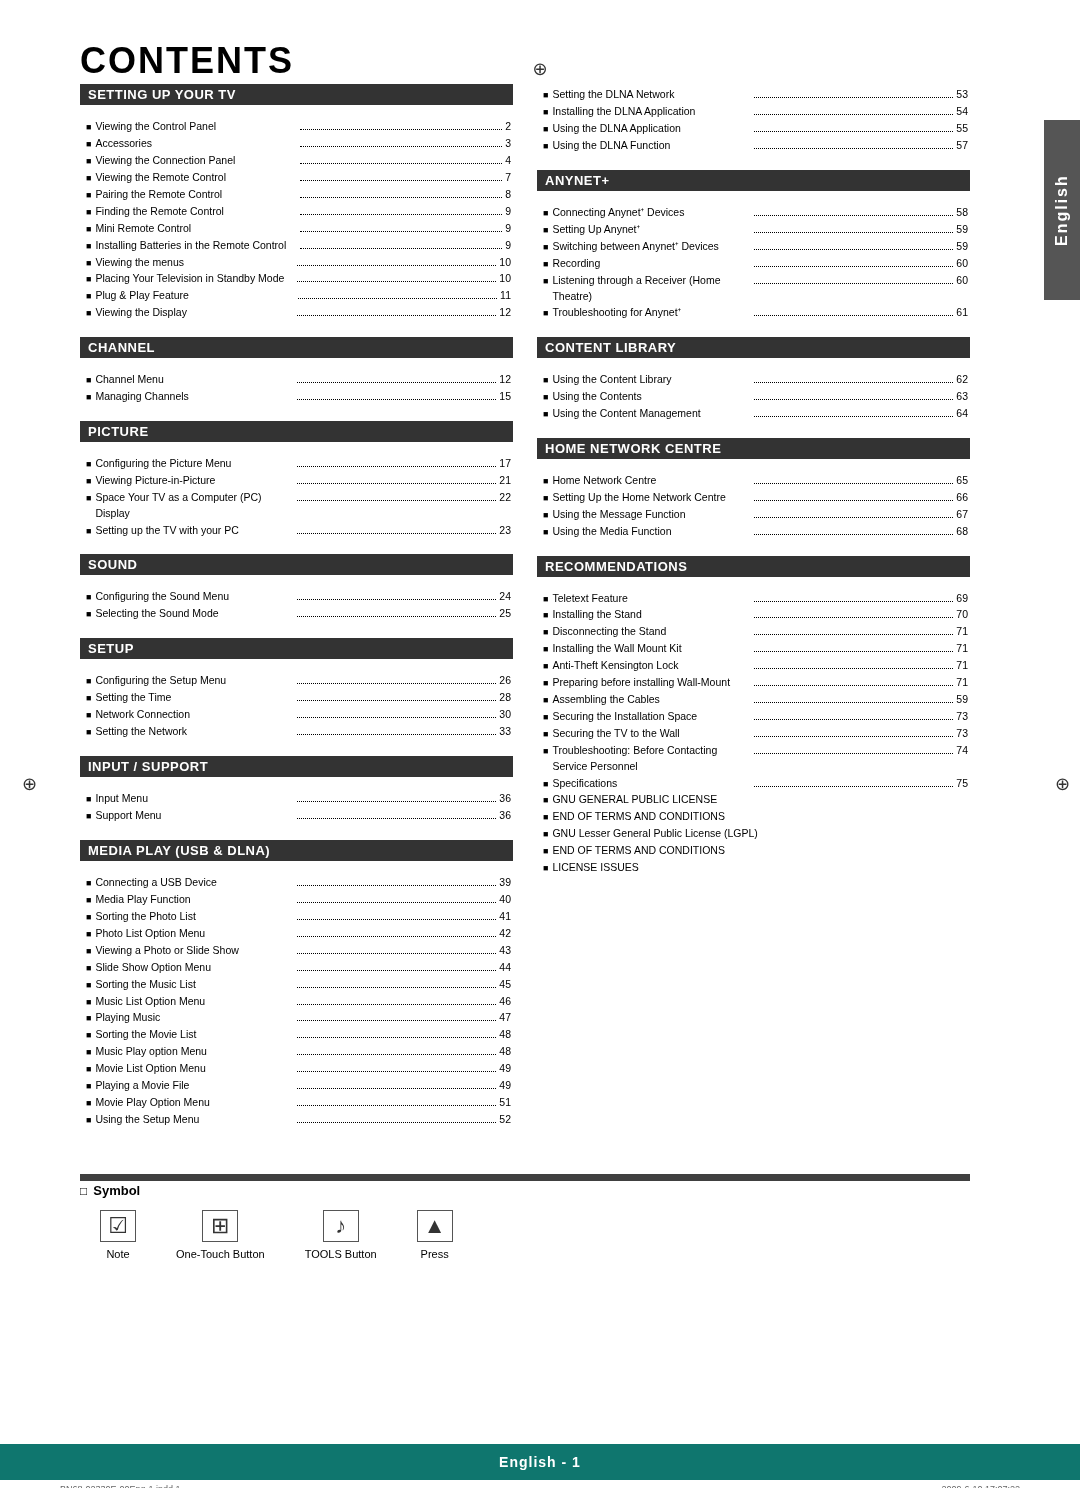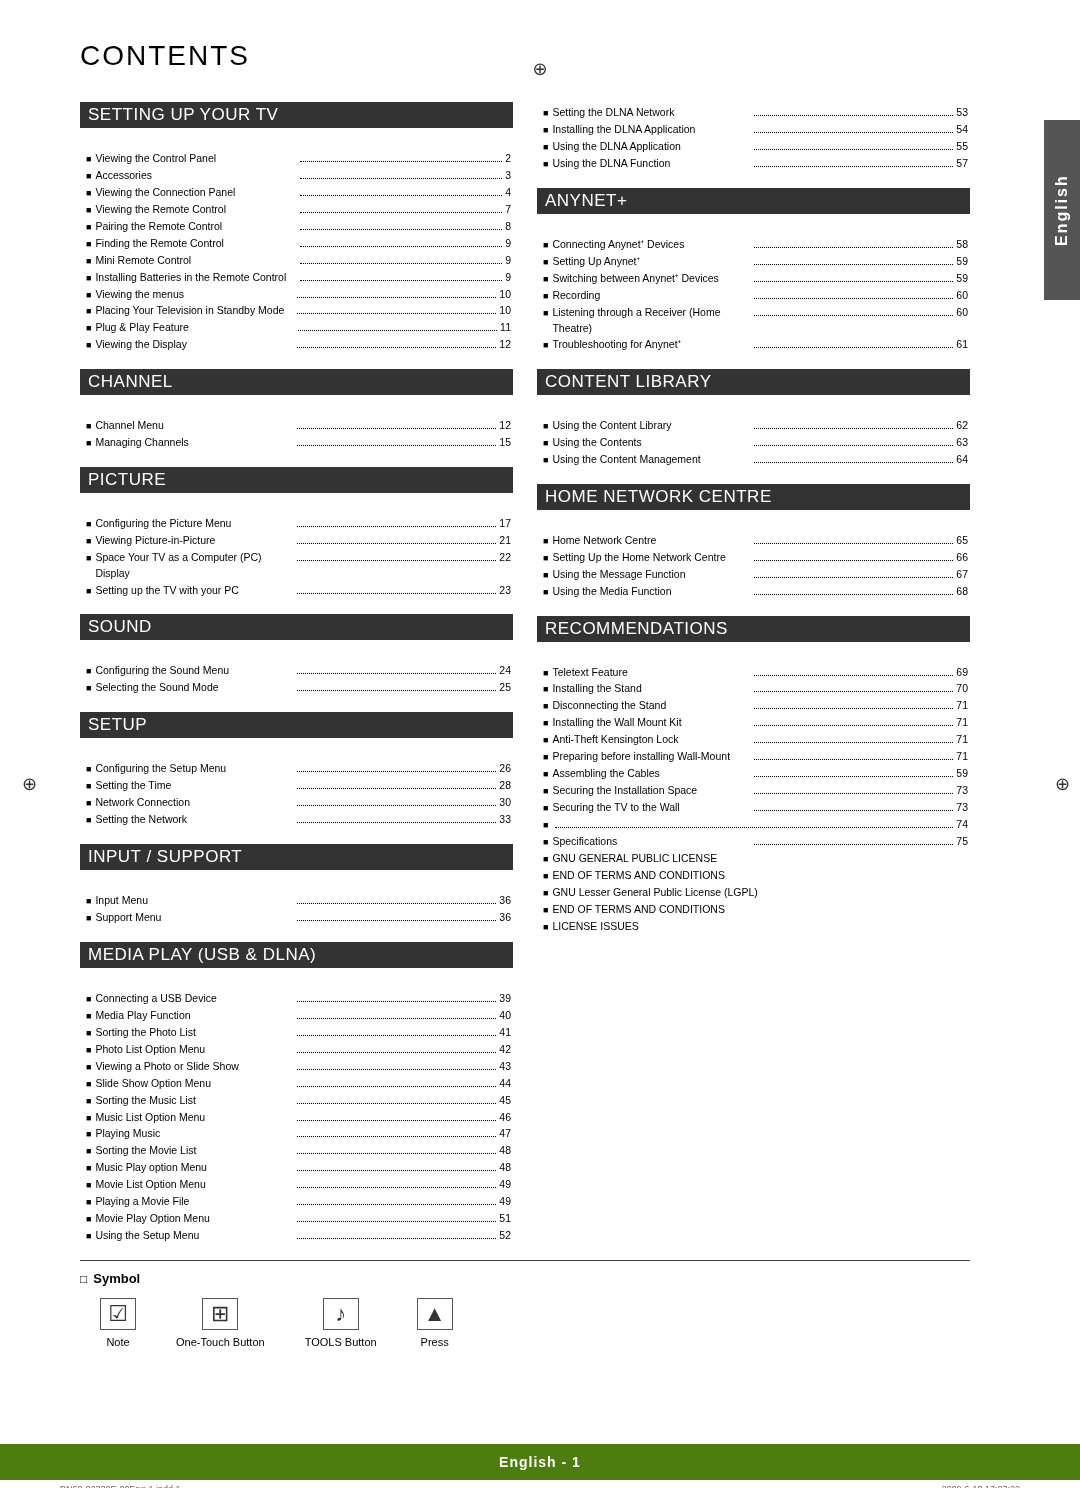--- a/index.html
+++ b/index.html
@@ -53,24 +53,24 @@
     }
 
     
     .main-content {
       margin: 40px 60px 40px 80px;
       padding-right: 50px;
     }
 
     
     .page-title {
-      font-size: 28px;
-      font-weight: 400;
+      font-size: 36px;
+      font-weight: 700;
       letter-spacing: 2px;
-      margin-bottom: 30px;
+      margin-bottom: 2px;
       margin-top: 10px;
     }
 
     
     .two-col {
       display: flex;
       gap: 24px;
     }
 
     .col-left, .col-right {
@@ -78,24 +78,24 @@
     }
 
     
     .section {
       margin-bottom: 14px;
     }
 
     .section-header {
       background: #333;
       color: #fff;
-      font-size: 17px;
-      font-weight: normal;
+      font-size: 13px;
+      font-weight: bold;
       padding: 3px 8px;
-      margin-bottom: 20px;
+      margin-bottom: 11px;
       letter-spacing: 0.5px;
     }
 
     .section-items {
       padding: 2px 0 2px 4px;
     }
 
     .section-item {
       display: flex;
       align-items: baseline;
@@ -121,22 +121,23 @@
       min-width: 10px;
     }
 
     .item-page {
       flex-shrink: 0;
       font-size: 10.5px;
     }
 
     
     .symbol-section {
-      padding-top: 10px;
-      border-top: 1px solid #404040;
+      margin-top: 30px;
+      padding-top: 2px;
+      border-top: 7px solid #404040;
     }
 
     .symbol-title {
       font-size: 13px;
       font-weight: bold;
       margin-bottom: 12px;
       display: flex;
       align-items: center;
       gap: 6px;
     }
@@ -179,21 +180,21 @@
       position: absolute;
       bottom: 30px;
       left: 0;
       right: 0;
       display: flex;
       flex-direction: column;
       align-items: center;
     }
 
     .footer-bar {
-      background: #4d7c0f;
+      background: #0f766e;
       color: #fff;
       width: 100%;
       text-align: center;
       padding: 10px 0;
       font-size: 14px;
       font-weight: bold;
       letter-spacing: 1px;
     }
 
     .footer-meta {
@@ -710,20 +711,21 @@
                 <span class="item-page">73</span>
               </div>
               <div class="section-item">
                 <span class="item-bullet">■</span>
                 <span class="item-text">Securing the TV to the Wall</span>
                 <span class="item-dots"></span>
                 <span class="item-page">73</span>
               </div>
               <div class="section-item">
                 <span class="item-bullet">■</span>
+                <span class="item-text">Troubleshooting: Before Contacting Service Personnel</span>
                 <span class="item-dots"></span>
                 <span class="item-page">74</span>
               </div>
               <div class="section-item">
                 <span class="item-bullet">■</span>
                 <span class="item-text">Specifications</span>
                 <span class="item-dots"></span>
                 <span class="item-page">75</span>
               </div>
               <div class="item-plain">

